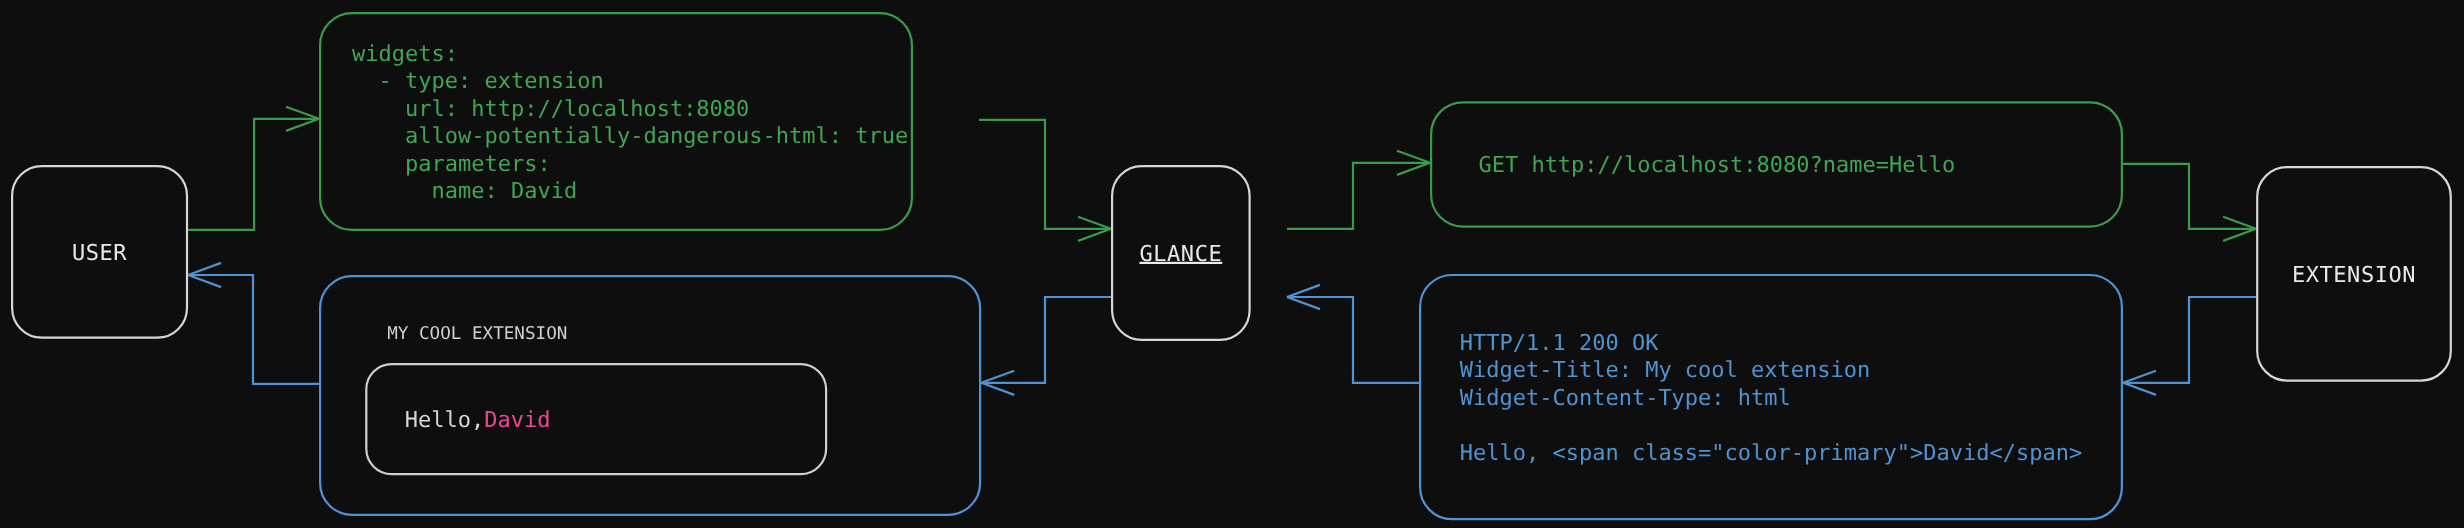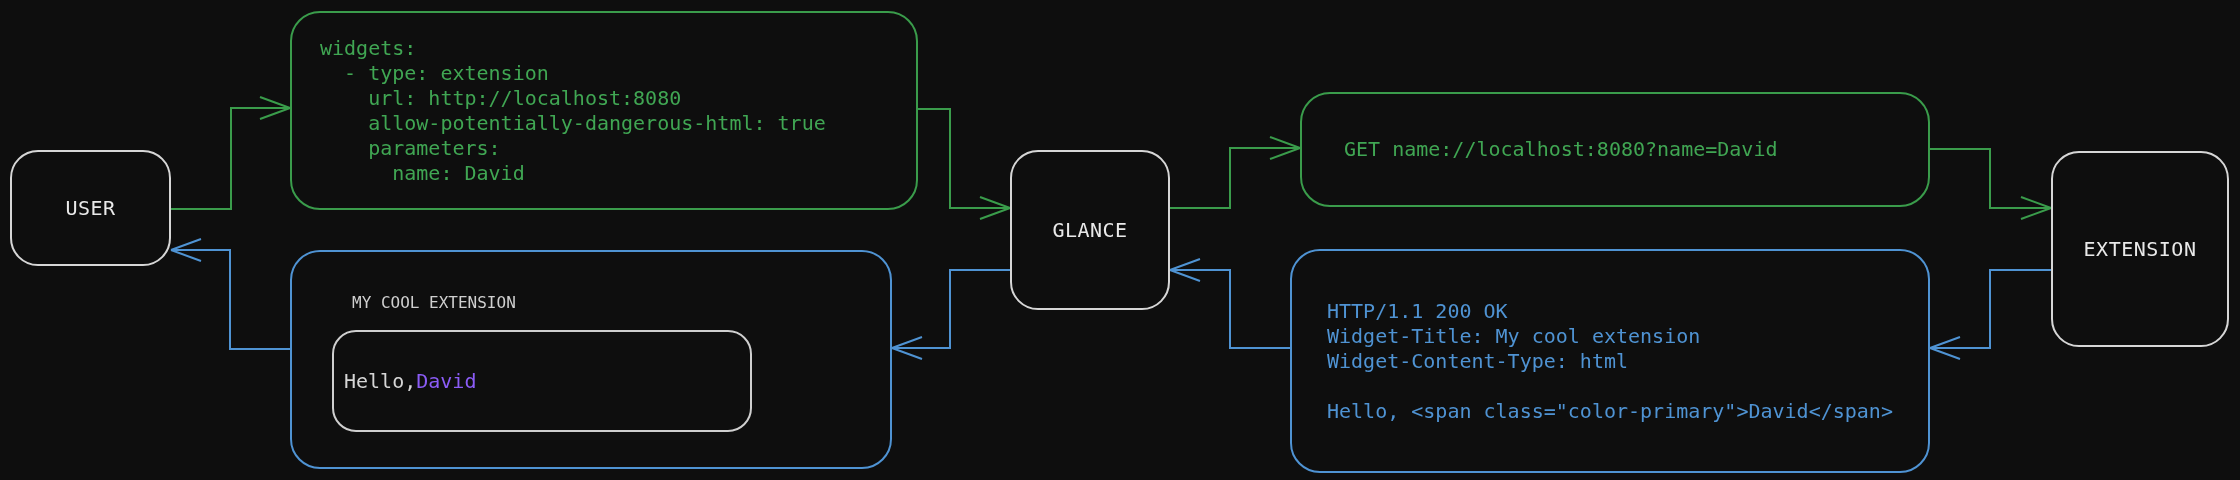--- a/index.html
+++ b/index.html
@@ -27,43 +27,43 @@
     border: 2px solid #d6d6d6;
     border-radius: 28px;
     color: #e9e9e9;
     font-size: 20px;
     display: flex;
     align-items: center;
     justify-content: center;
     letter-spacing: 0.5px;
     background: #0e0e0e;
   }
-  #node-user      { left: 10px;   top: 150px; width: 161px; height: 116px; }
-  #node-glance    { left: 1010px; top: 150px; width: 160px; height: 160px; }
+  #node-user      { left: 10px;   top: 150px; width: 161px; height: 158px; }
+  #node-glance    { left: 1010px; top: 150px; width: 127px; height: 160px; text-decoration: underline; }
   #node-extension { left: 2051px; top: 151px; width: 178px; height: 196px; }
 
   .msg-box {
     position: absolute;
     box-sizing: border-box;
     border-radius: 30px;
     font-size: 20px;
     background: #0e0e0e;
   }
   .msg-box.green { border: 2px solid #3a9c4b; color: #40a653; }
   .msg-box.blue  { border: 2px solid #4f93d3; color: #4f93d3; }
 
   .msg-box pre {
     margin: 0;
     font-family: inherit;
     font-size: 20px;
     line-height: 25px;
     white-space: pre;
   }
   #config-box {
-    left: 290px; top: 11px; width: 628px; height: 199px;
+    left: 290px; top: 11px; width: 540px; height: 199px;
     display: flex; align-items: center;
     padding-left: 28px;
   }
   #request-box {
     left: 1300px; top: 92px; width: 630px; height: 115px;
     display: flex; align-items: center;
     padding-left: 42px;
   }
   #response-box {
     left: 1290px; top: 249px; width: 640px; height: 224px;
@@ -82,26 +82,26 @@
   }
   .inner-box {
     position: absolute;
     box-sizing: border-box;
     left: 40px; top: 78px;
     width: 420px; height: 102px;
     border: 2px solid #cfcfcf;
     border-radius: 24px;
     display: flex;
     align-items: center;
-    padding-left: 10px;
+    padding-left: 34px;
     font-size: 20px;
     color: #d6d6d6;
     background: #0e0e0e;
   }
-  .name-accent { color: #8b5cf6; }
+  .name-accent { color: #ec4899; }
 </style>
 </head>
 <body>
 
 <div class="canvas">
 
   <svg class="wires" id="wires" viewBox="0 0 2240 480" xmlns="http://www.w3.org/2000/svg">
       <polyline points="171,209 231,209 231,108 288,108" fill="none" stroke="#3a9c4b" stroke-width="2"></polyline>
       <path d="M 260 97 L 290 108 M 260 119 L 290 108" fill="none" stroke="#3a9c4b" stroke-width="2"></path>
       <polyline points="890,109 950,109 950,208 1008,208" fill="none" stroke="#3a9c4b" stroke-width="2"></polyline>
@@ -135,21 +135,21 @@
   <div class="msg-box green" id="config-box">
     <pre>widgets:
   - type: extension
     url: http://localhost:8080
     allow-potentially-dangerous-html: true
     parameters:
       name: David</pre>
   </div>
 
   <div class="msg-box green" id="request-box">
-    <pre>GET name://localhost:8080?name=David</pre>
+    <pre>GET http://localhost:8080?name=Hello</pre>
   </div>
 
   <div class="msg-box blue" id="response-box">
     <pre>HTTP/1.1 200 OK
 Widget-Title: My cool extension
 Widget-Content-Type: html
 
 Hello, &lt;span class="color-primary"&gt;David&lt;/span&gt;</pre>
   </div>
 

